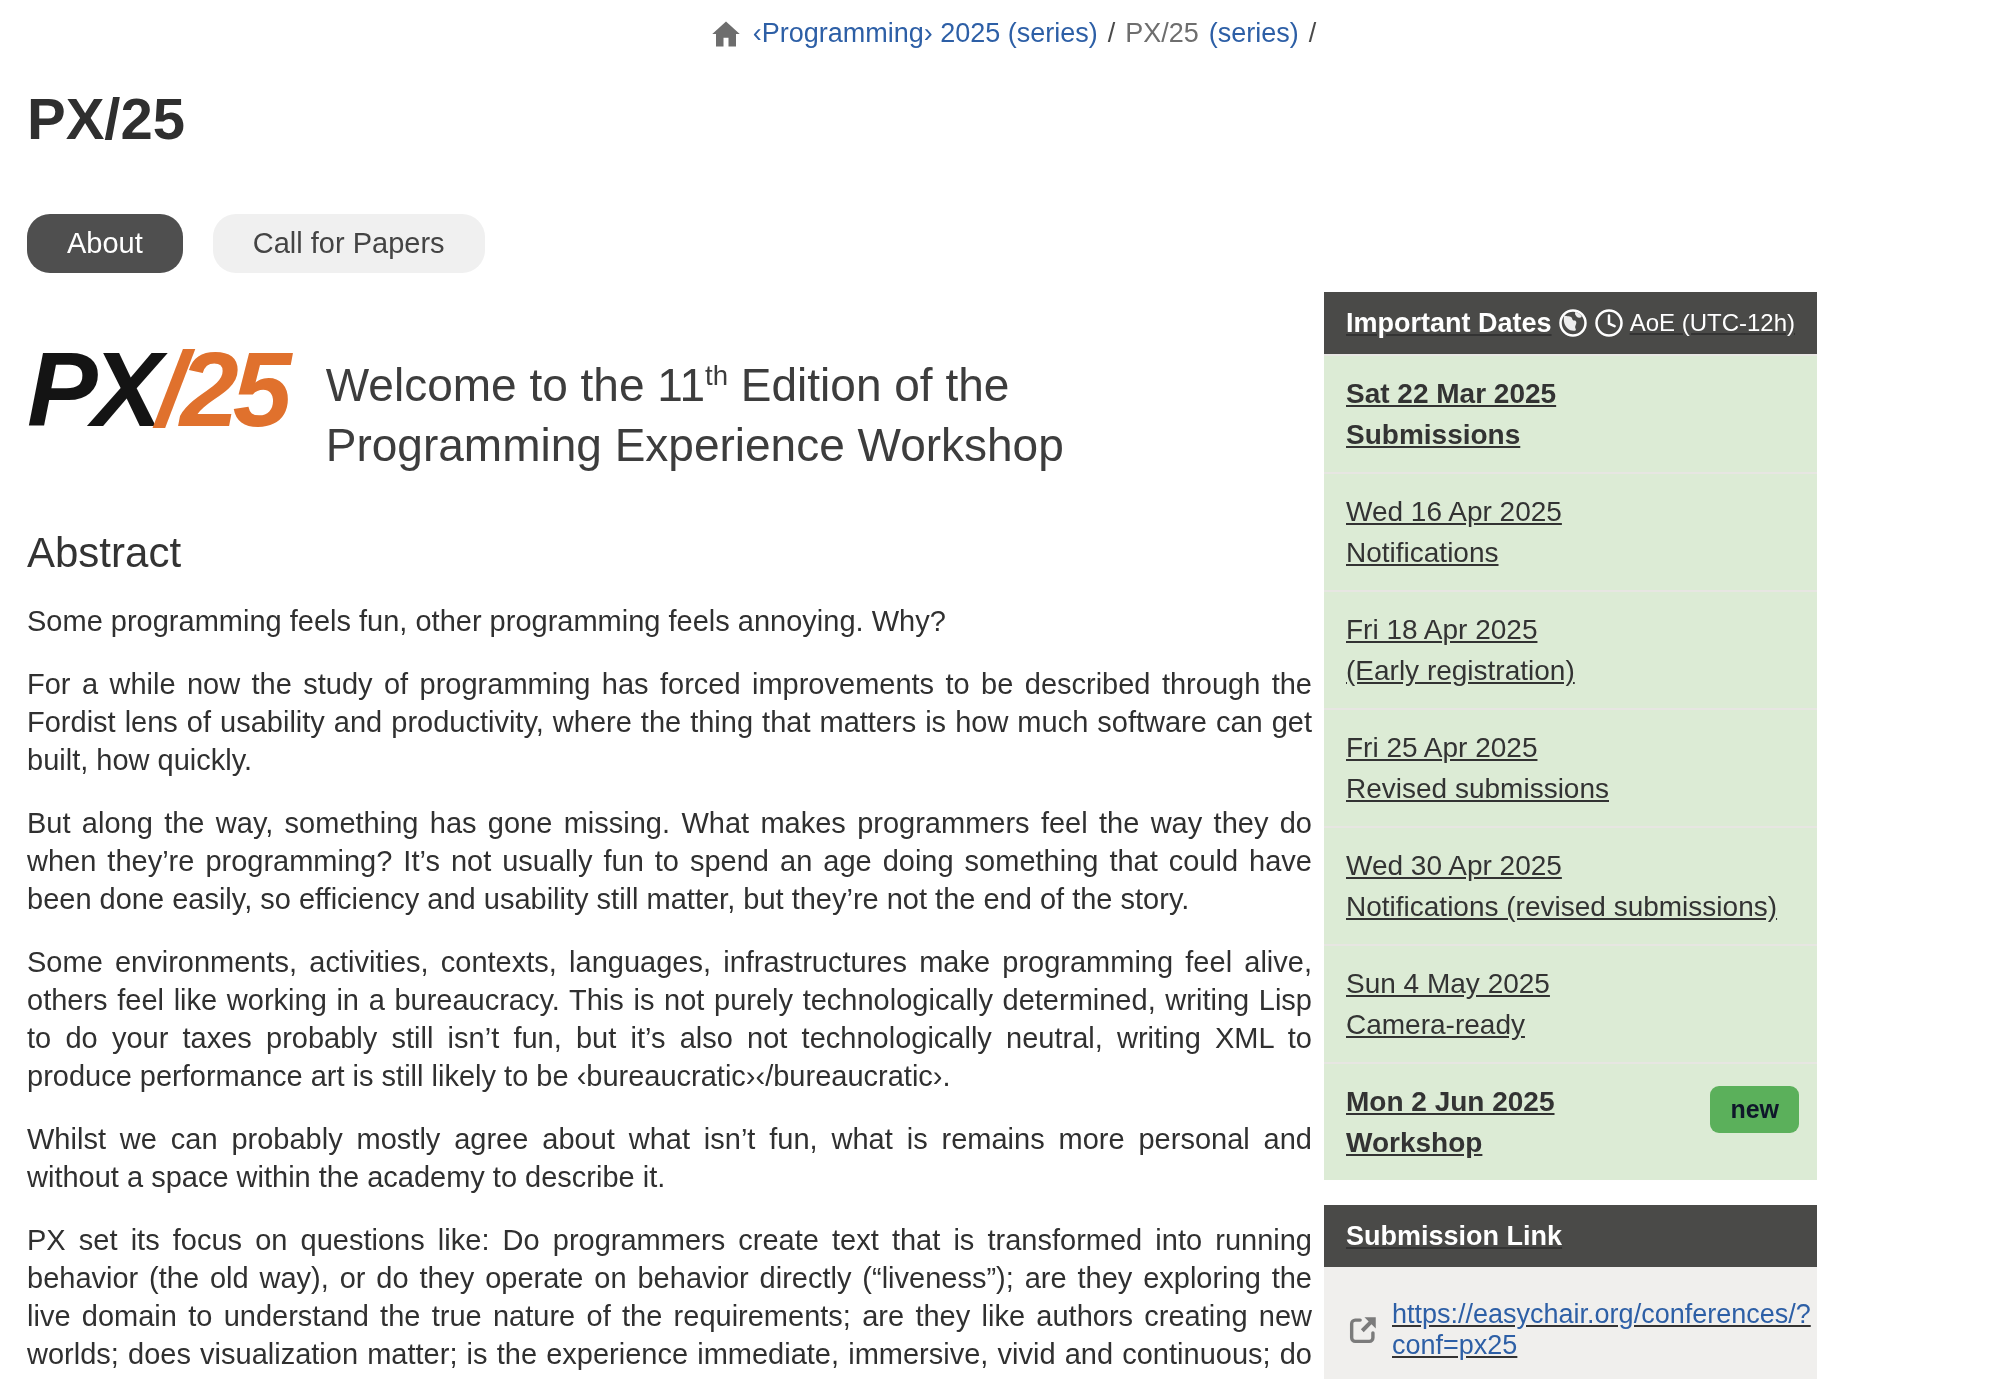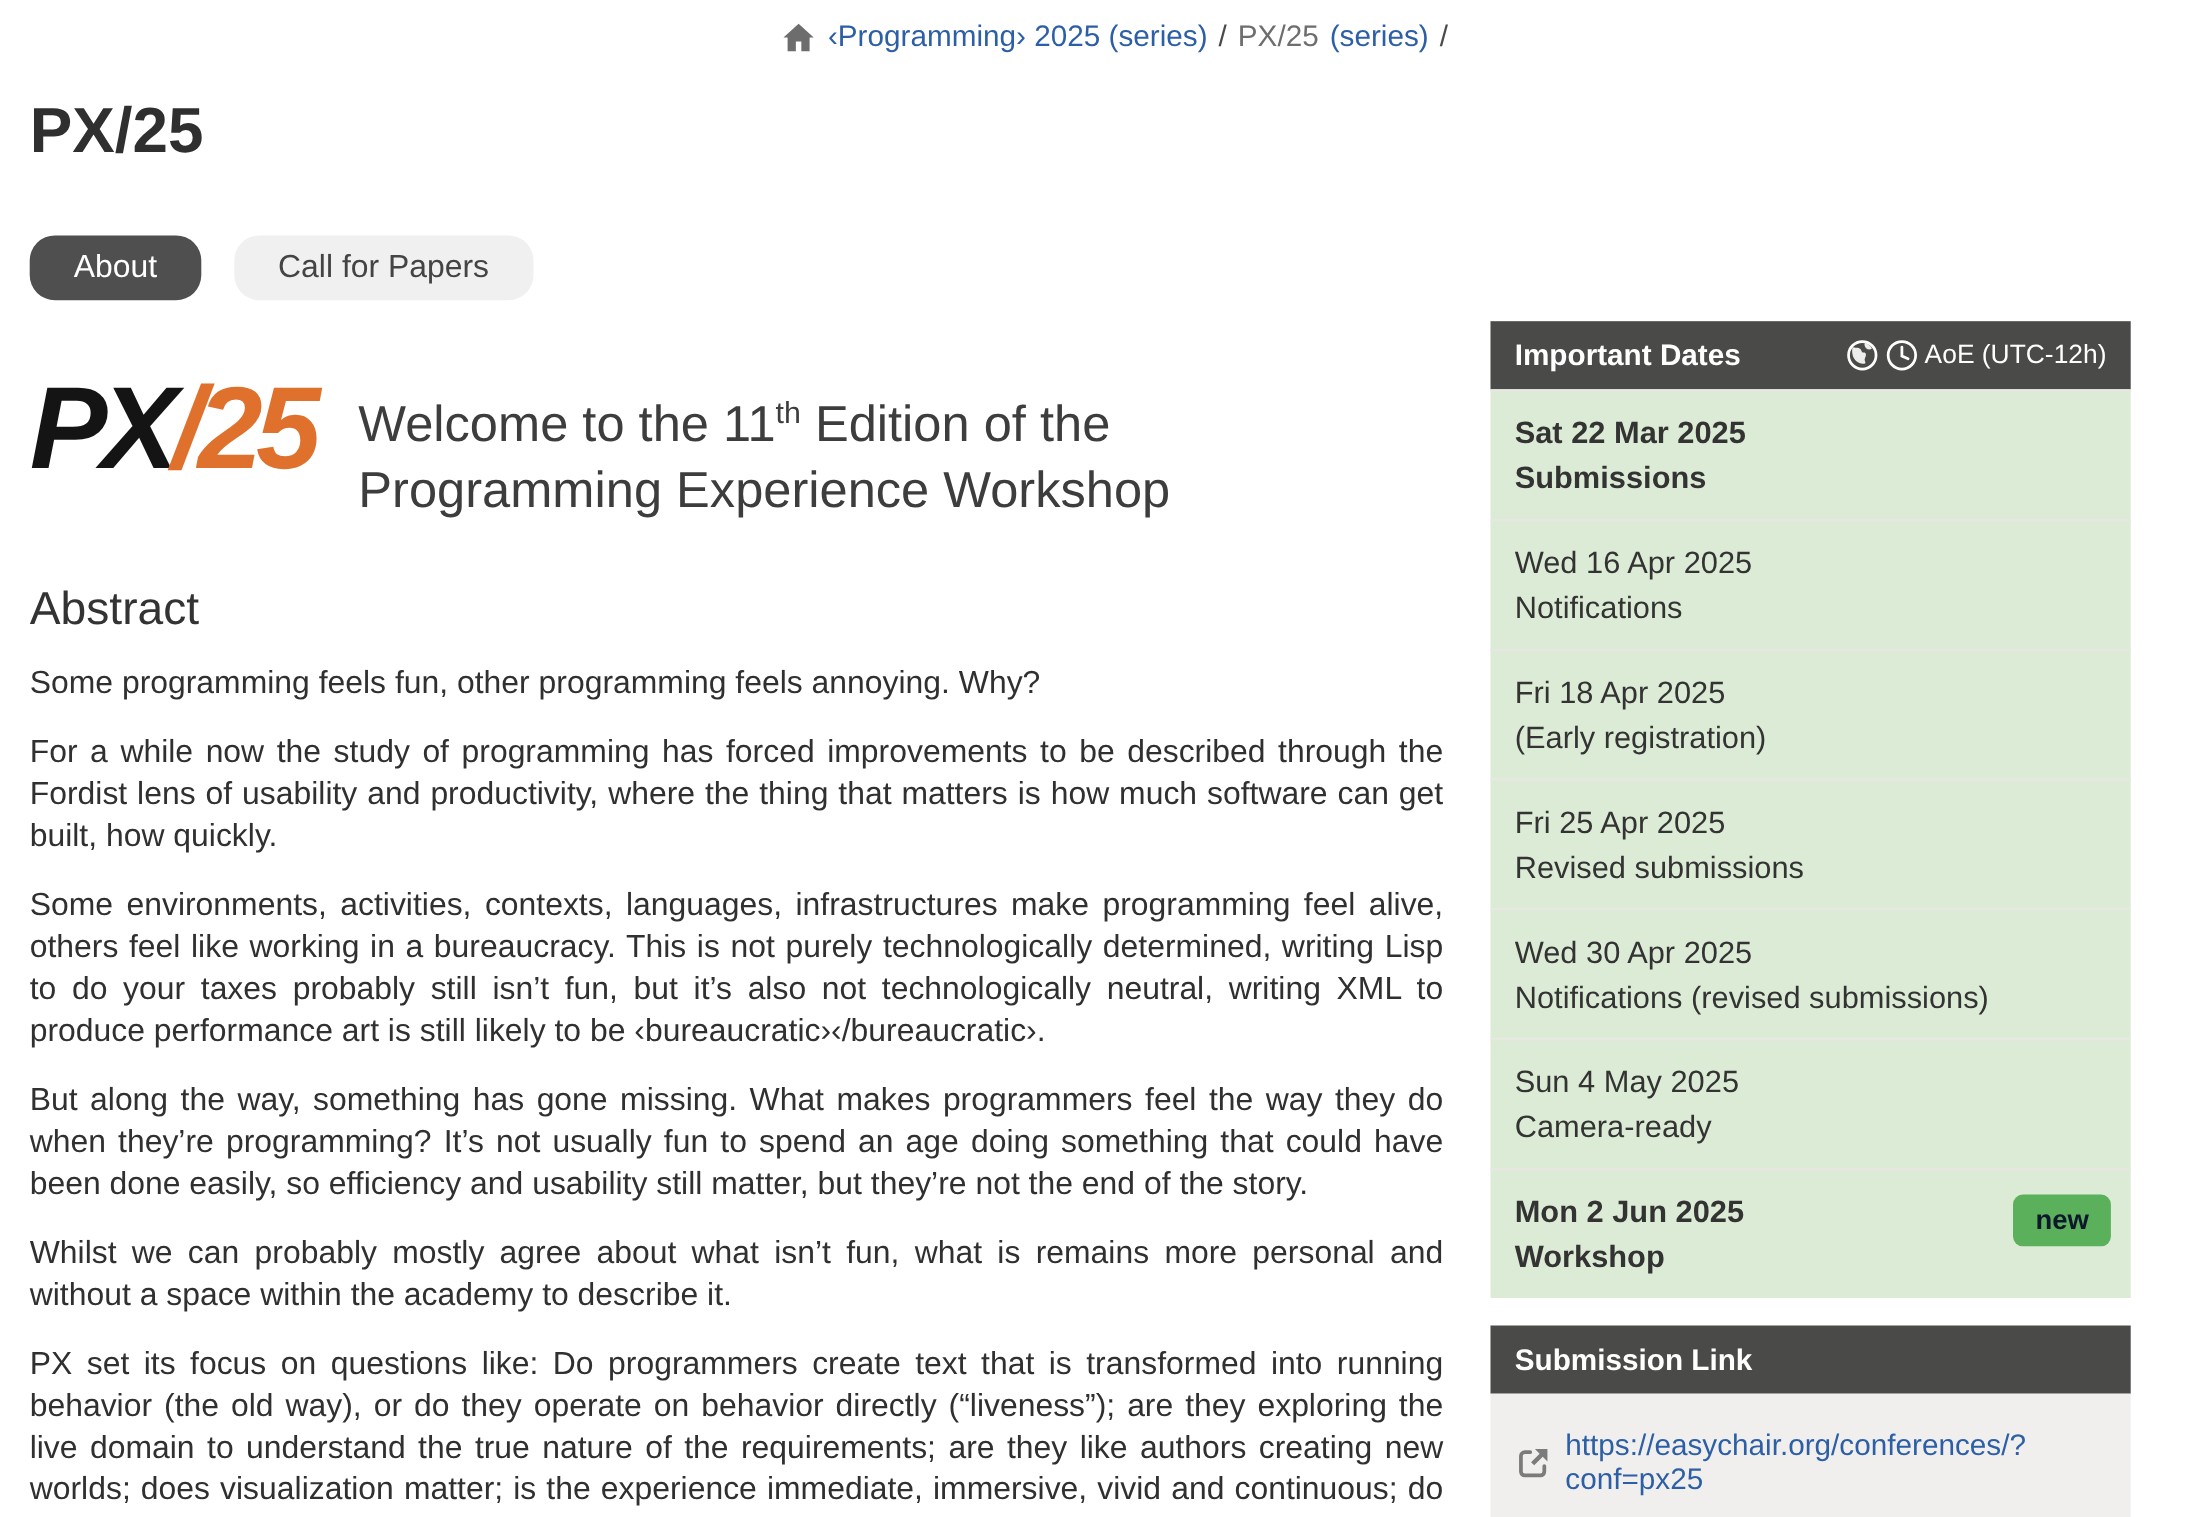--- a/index.html
+++ b/index.html
@@ -33,21 +33,21 @@
   .logo .logo-px { color:#141414; }
   .logo .logo-25 { color:#e0712d; }
   .hero-title { font-size:46px; line-height:60px; color:#3d3d3d; font-weight:500; margin-top:16px; }
   .hero-title sup { font-size:60%; vertical-align:super; line-height:0; }
 
   
   h2.abstract-heading { font-size:42px; font-weight:500; color:#333; margin-top:54px; }
   .abstract p { font-size:29px; line-height:38px; text-align:justify; color:#303030; margin-top:25px; width:1285px; }
 
   
-  .panel { position:absolute; width:582px; left:1355px; }
+  .panel { position:absolute; width:493px; left:1324px;text-decoration:underline; }
   .panel-header { background:#4a4a48; color:#fff; height:62px; display:flex; align-items:center; justify-content:space-between; padding:0 22px; }
   .panel-header .ph-title { font-size:27px; font-weight:700; }
   .tz { display:flex; align-items:center; gap:6px; font-size:24px; }
   .tz svg { display:block; }
 
   .dates-panel { top:292px; }
   .date-row { background:#dcebd5; padding:17px 22px; position:relative; border-top:2px solid #e7e6e2; }
   .date-row:first-of-type { border-top:none; }
   .date-row .d-date, .date-row .d-label { font-size:28px; line-height:41px; color:#333; display:block; }
   .date-row.bold .d-date, .date-row.bold .d-label { font-weight:700; }
@@ -93,22 +93,22 @@
         <div><span>Welcome to the 11</span><sup>th</sup><span> Edition of the</span></div>
         <div>Programming Experience Workshop</div>
       </div>
     </div>
 
     <h2 class="abstract-heading">Abstract</h2>
 
     <div class="abstract">
       <p>Some programming feels fun, other programming feels annoying. Why?</p>
       <p>For a while now the study of programming has forced improvements to be described through the Fordist lens of usability and productivity, where the thing that matters is how much software can get built, how quickly.</p>
+      <p>But along the way, something has gone missing. What makes programmers feel the way they do when they’re programming? It’s not usually fun to spend an age doing something that could have been done easily, so efficiency and usability still matter, but they’re not the end of the story.</p>
       <p>Some environments, activities, contexts, languages, infrastructures make programming feel alive, others feel like working in a bureaucracy. This is not purely technologically determined, writing Lisp to do your taxes probably still isn’t fun, but it’s also not technologically neutral, writing XML to produce performance art is still likely to be ‹bureaucratic›‹/bureaucratic›.</p>
-      <p>But along the way, something has gone missing. What makes programmers feel the way they do when they’re programming? It’s not usually fun to spend an age doing something that could have been done easily, so efficiency and usability still matter, but they’re not the end of the story.</p>
       <p>Whilst we can probably mostly agree about what isn’t fun, what is remains more personal and without a space within the academy to describe it.</p>
       <p>PX set its focus on questions like: Do programmers create text that is transformed into running behavior (the old way), or do they operate on behavior directly (“liveness”); are they exploring the live domain to understand the true nature of the requirements; are they like authors creating new worlds; does visualization matter; is the experience immediate, immersive, vivid and continuous; do fluency, literacy, and learning matter; do they build tools, meta-tools;</p>
     </div>
   </div>
 
   <aside class="panel dates-panel">
     <div class="panel-header">
       <span class="ph-title">Important Dates</span>
       <span class="tz">
         <svg class="globe" width="30" height="30" viewBox="0 0 24 24">

